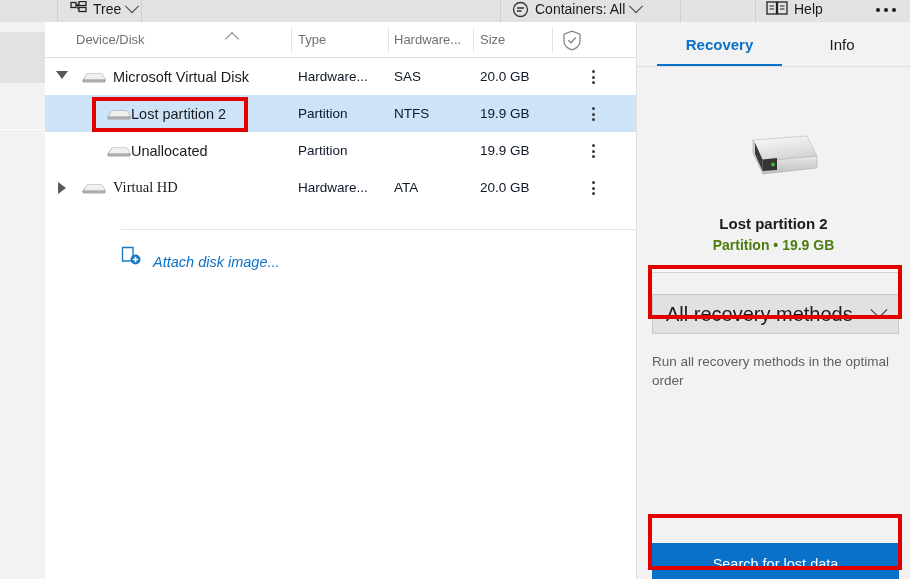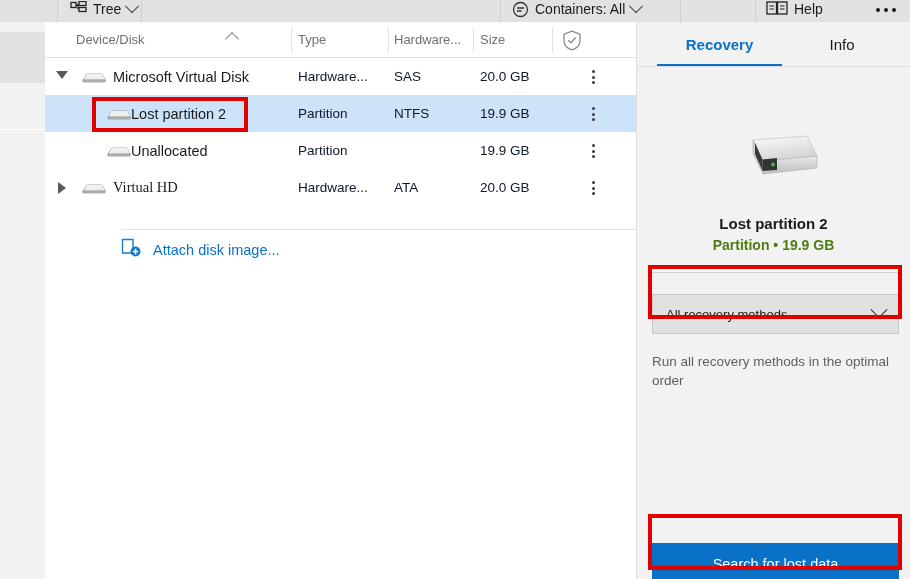--- a/index.html
+++ b/index.html
@@ -180,21 +180,21 @@
   .attach-sep {
     position: absolute;
     left: 76px; top: 207px;
     width: 516px; height: 1px;
     background: #e3e3e3;
   }
   .attach-row {
     position: absolute;
     left: 76px; top: 208px;
     width: 516px; height: 40px;
-    display: flex; align-items: center;
+    display: flex; align-items: flex-end; font-style: italic;
   }
   .attach-label {
     font-size: 14.5px; color: #0a71c8;
     margin-left: 10px;
   }
 
   .tree-right-border {
     position: absolute;
     left: 636px; top: 22px;
     width: 1px; height: 557px;
@@ -265,21 +265,21 @@
     position: absolute;
     left: 15px; top: 272px;
     width: 247px; height: 40px;
     background: #e1e1e1;
     border: 1px solid #c8c8c8;
     box-sizing: border-box;
     display: flex; align-items: center;
     padding: 0 13px;
     justify-content: space-between;
   }
-  .method-label { font-size: 13px; color: #1b1b1b; }
+  .method-label { font-size: 20px; color: #1b1b1b; }
   .method-chev {
     width: 11px; height: 11px;
     border-right: 1.6px solid #333;
     border-bottom: 1.6px solid #333;
     transform: rotate(45deg) translate(-3px,-3px);
   }
   .method-desc {
     position: absolute;
     left: 15px; top: 330px;
     width: 248px;

